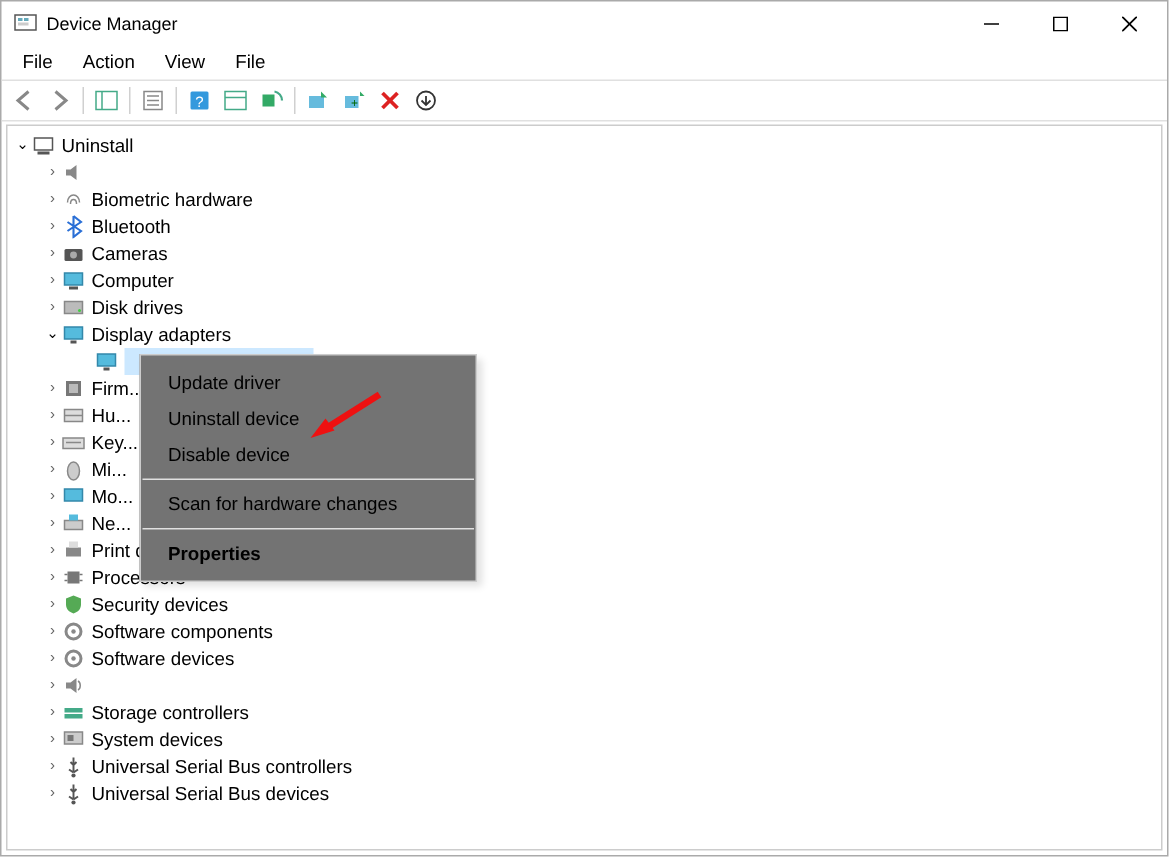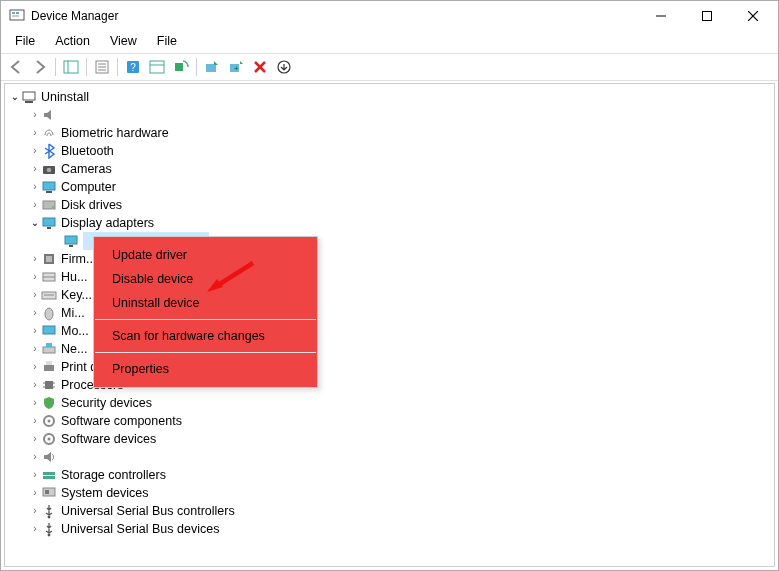--- a/index.html
+++ b/index.html
@@ -29,24 +29,24 @@
 .node .arrow.exp { color: #000; }
 .node .devicon { width: 16px; height: 16px; margin-right: 4px; display: inline-flex; align-items: center; justify-content: center; }
 .node.selected .label { background: #cce8ff; padding: 0 2px; }
 
 
 .ind0 { padding-left: 4px; }
 .ind1 { padding-left: 24px; }
 .ind2 { padding-left: 46px; }
 
 
-.ctxmenu { position: absolute; left: 92px; top: 235px; width: 225px; background: #ef4444; border: 1px solid #ccc; box-shadow: 3px 3px 5px rgba(0,0,0,0.12); padding: 6px 0; font-size: 12.5px; z-index: 100; }
+.ctxmenu { position: absolute; left: 92px; top: 235px; width: 225px; background: #737373; border: 1px solid #ccc; box-shadow: 3px 3px 5px rgba(0,0,0,0.12); padding: 6px 0; font-size: 12.5px; z-index: 100; }
 .ctxmenu .cmi { padding: 5px 18px; cursor: default; }
 .ctxmenu .csep { height: 1px; background: #e0e0e0; margin: 4px 1px; }
-.ctxmenu .bold { font-weight: 400; }
+.ctxmenu .bold { font-weight: 700; }
 
 
 .annot-arrow { position: absolute; left: 202px; top: 256px; z-index: 200; pointer-events: none; }
 
 
 svg.i { width: 16px; height: 16px; }
 </style>
 </head>
 <body>
 
@@ -410,22 +410,22 @@
           </svg>
         </span>
         <span class="label">Universal Serial Bus devices</span>
       </div>
 
   </div>
 </div>
 
 <div class="ctxmenu">
   <div class="cmi">Update driver</div>
+  <div class="cmi">Uninstall device</div>
   <div class="cmi">Disable device</div>
-  <div class="cmi">Uninstall device</div>
   <div class="csep"></div>
   <div class="cmi">Scan for hardware changes</div>
   <div class="csep"></div>
   <div class="cmi bold">Properties</div>
 </div>
 
 <svg class="annot-arrow" width="56" height="40" viewBox="0 0 56 40">
   <path d="M50 6 L12 30" stroke="#e11" stroke-width="4.5" fill="none"></path>
   <path d="M4 35 L20 30 L14 22 Z" fill="#e11"></path>
 </svg>

